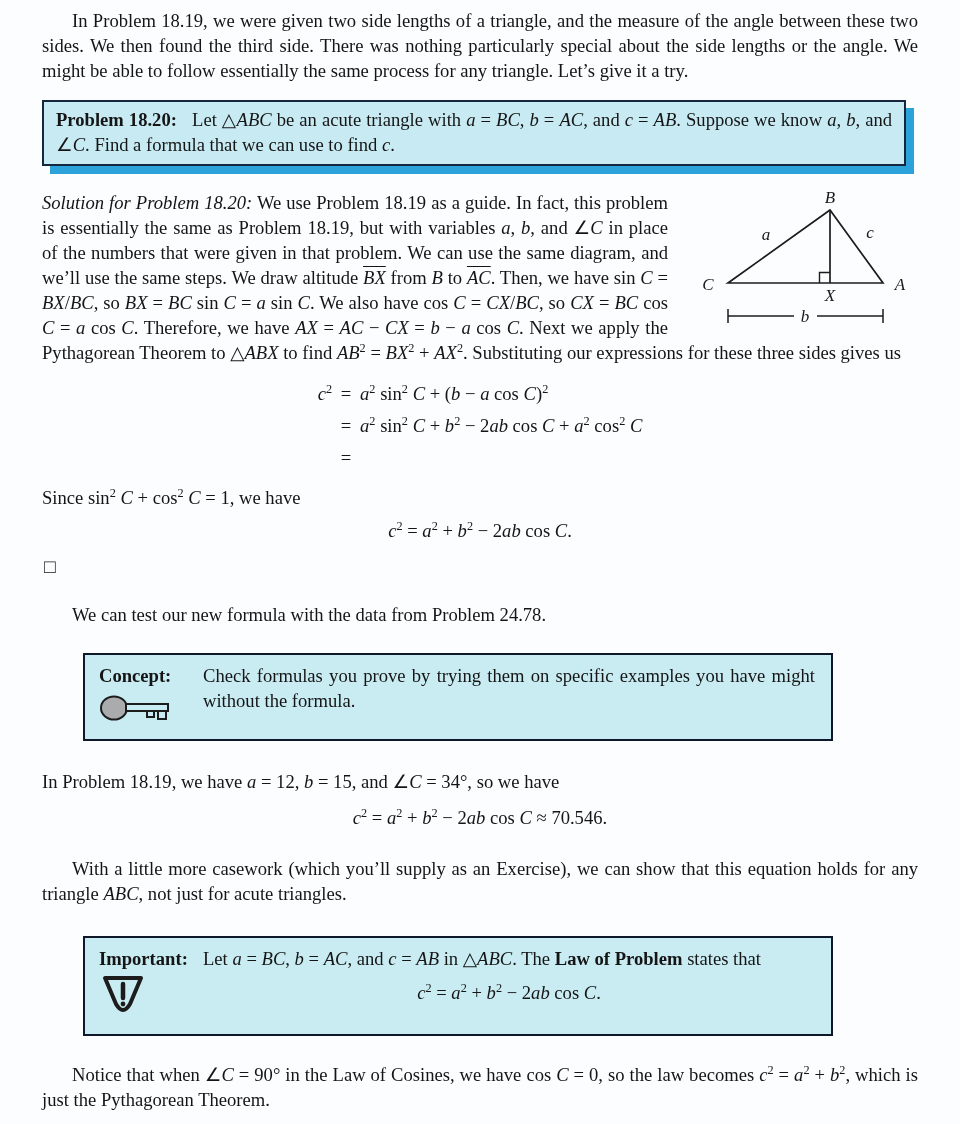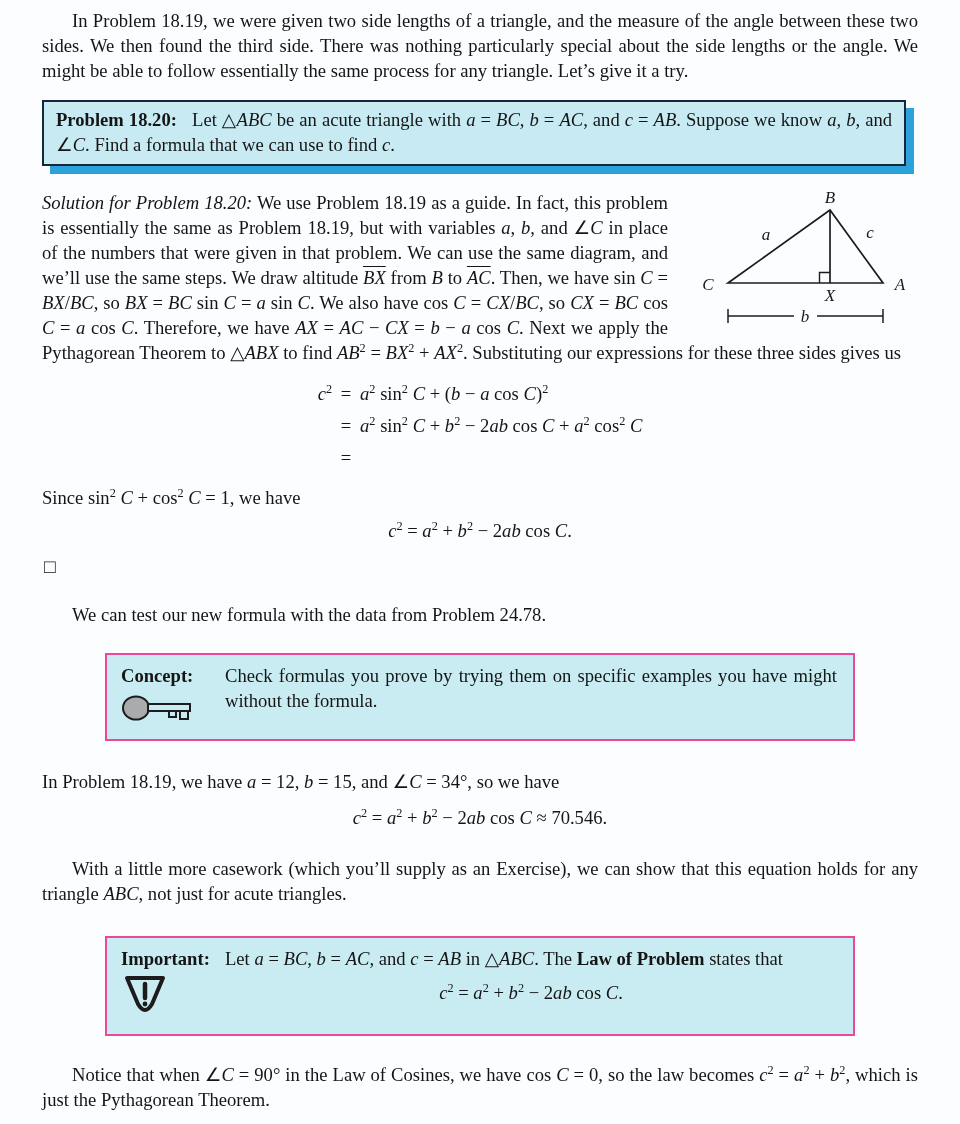--- a/index.html
+++ b/index.html
@@ -47,22 +47,22 @@
   .eqs .lhs{text-align:right;}
   .eqs .rel{text-align:center;}
   .eqs .rhs{text-align:left;}
 
   .center-eq{margin:8px auto 0 auto;width:fit-content;text-align:center;}
 
   .qed{margin:14px 0 0 2px;font-size:19px;line-height:19px;}
 
   
   .callout{
-    margin-left:63px;width:750px;box-sizing:border-box;
-    background:#c9ecf3;border:2px solid #ec4899;
+    margin-left:41px;width:750px;box-sizing:border-box;
+    background:#c9ecf3;border:2px solid #0f172a;
     padding:8px 16px 8px 14px;
     display:flex;align-items:flex-start;
   }
   .callout .labelcol{flex:0 0 104px;display:flex;flex-direction:column;gap:3px;}
   .callout .labelcol .lbl{font-weight:bold;}
   .callout .bodycol{flex:1;text-align:justify;}
   .mt-concept{margin-top:26px;}
   .mt-important{margin-top:30px;}
   .icon-wrap{display:block;}
 

